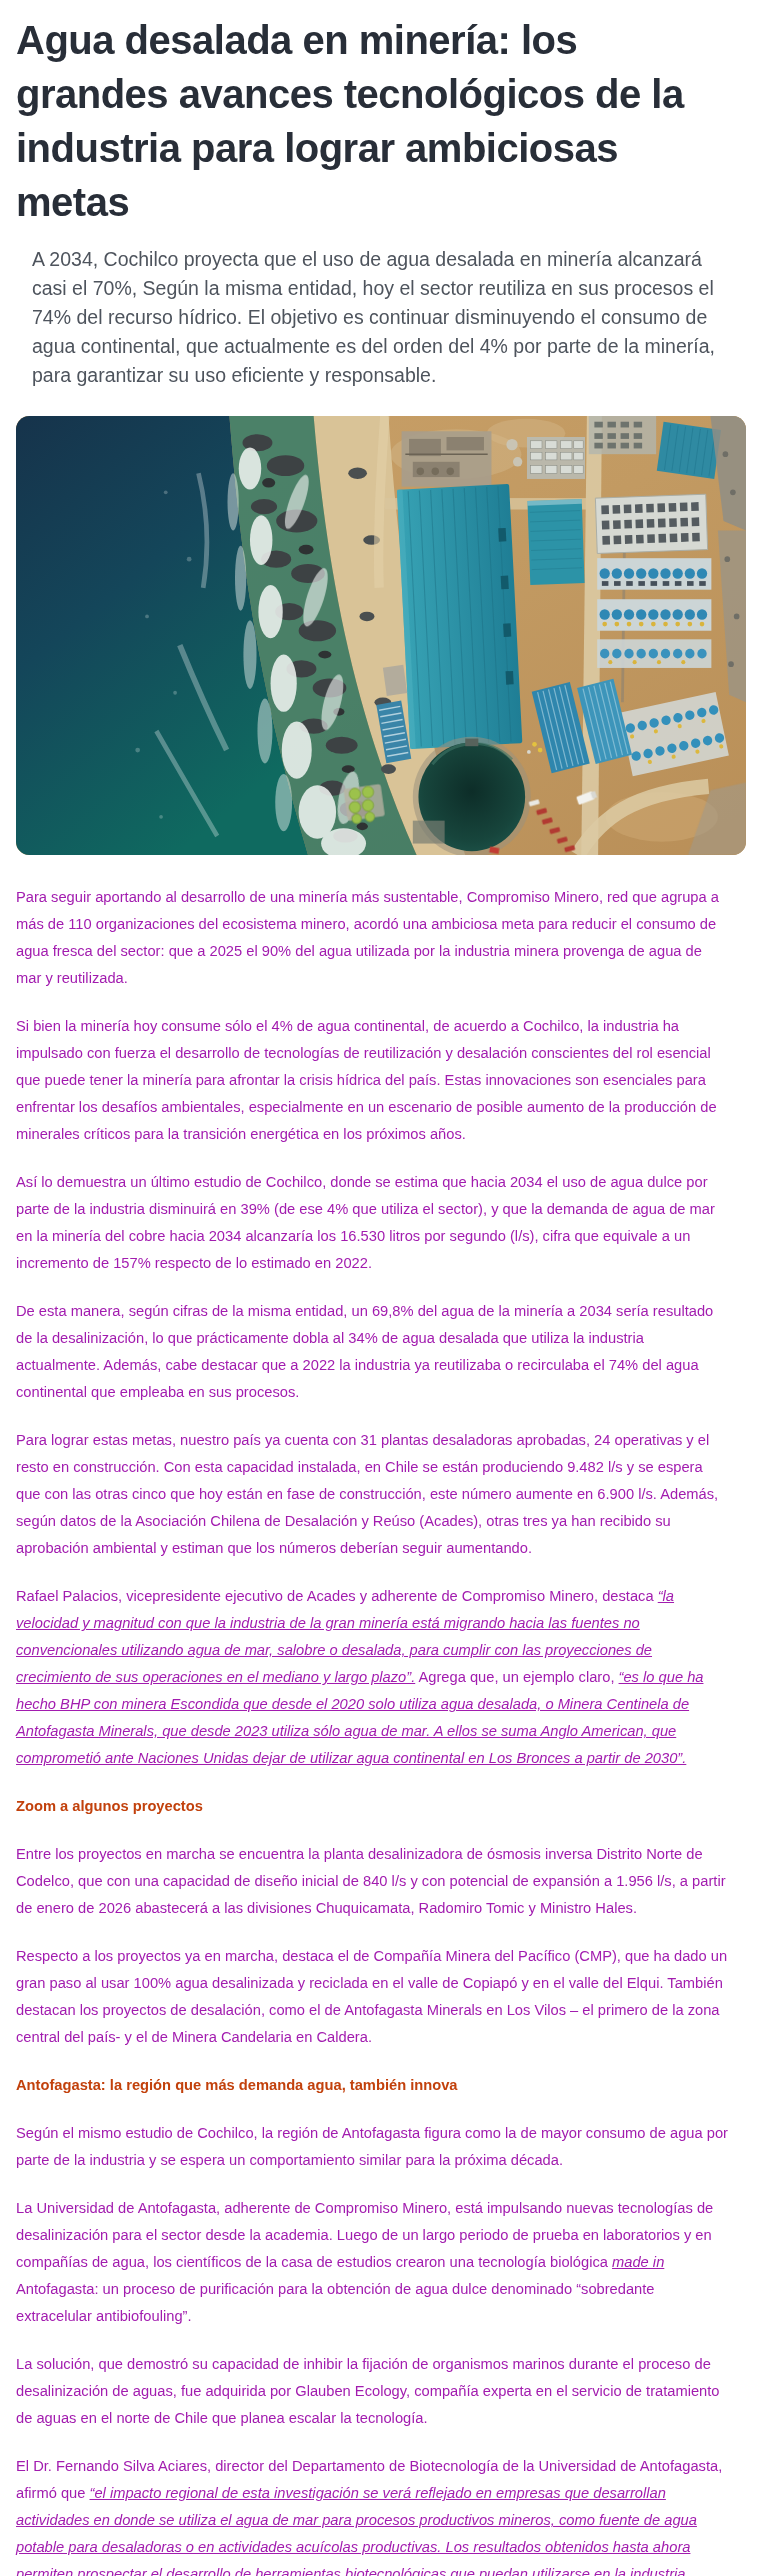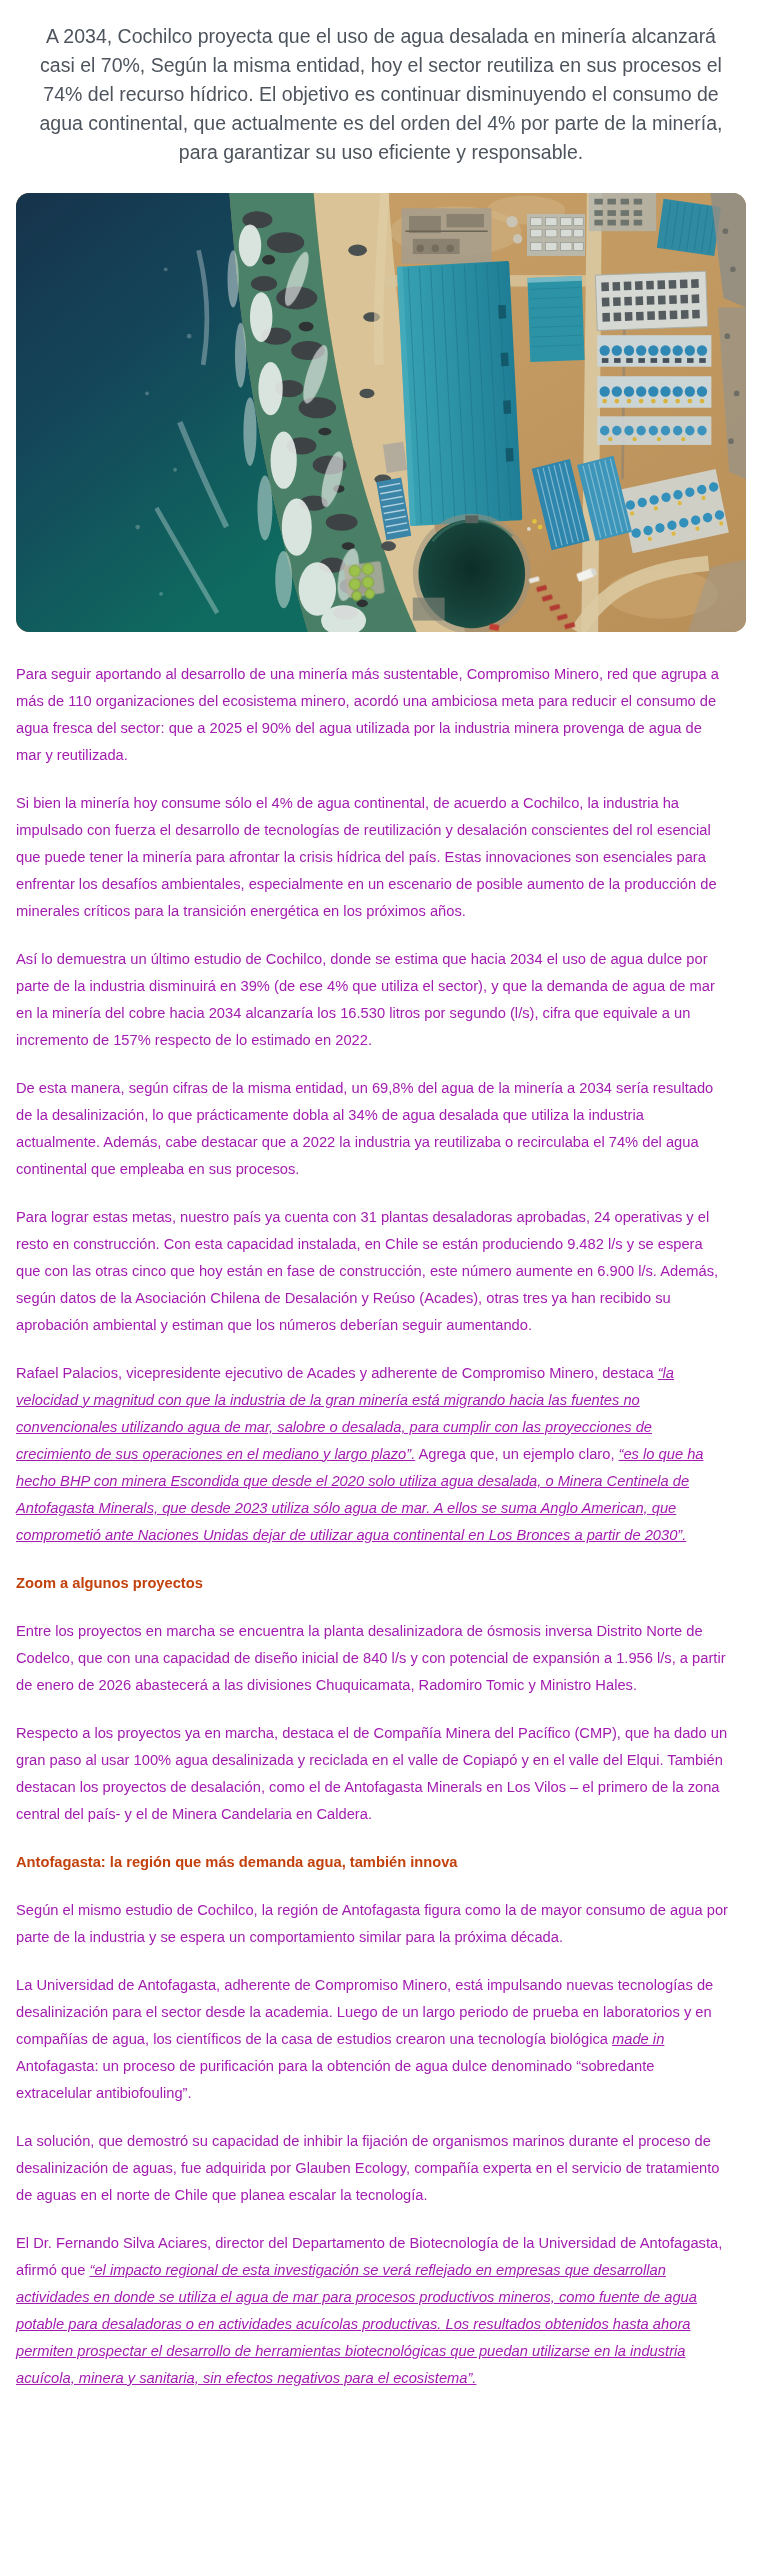--- a/index.html
+++ b/index.html
@@ -10,21 +10,21 @@
     border-right:1.9px solid #dedede;box-sizing:border-box;
   }
   .content{padding:5.7px 16px 19px 16px;}
   h1.article-title{
     margin:7.6px 0 15.3px 0;max-width:710px;
     font-size:40px;line-height:54px;font-weight:700;
     color:#282e38;letter-spacing:-0.5px;
   }
   p.lead{
     margin:16px;max-width:707px;
-    font-size:19.5px;line-height:29px;font-weight:400;color:#4e545d;text-align:center;
+    font-size:19.5px;line-height:29px;font-weight:400;color:#4e545d;
   }
   figure.hero{
     margin:26px 0 0 0;padding:0;width:730px;height:439px;
     border-radius:13.3px;overflow:hidden;background:#c49d66;
   }
   figure.hero svg{display:block;width:100%;height:100%;}
   .body-text{margin-top:7.6px;}
   .body-text p{
     margin:21px 0;max-width:713px;
     font-size:14.7px;line-height:27px;color:#a21caf;
@@ -35,20 +35,21 @@
     font-size:14.7px;line-height:27px;font-weight:700;color:#c2410c;
   }
   .body-text em{font-style:italic;text-decoration:underline;}
 </style>
 </head>
 <body>
 
 <div class="page">
   <div class="content">
 
+    <h1 class="article-title">Agua desalada en minería: los grandes avances tecnológicos de la industria para lograr ambiciosas metas</h1>
 
     <p class="lead">A 2034, Cochilco proyecta que el uso de agua desalada en minería alcanzará casi el 70%, Según la misma entidad, hoy el sector reutiliza en sus procesos el 74% del recurso hídrico. El objetivo es continuar disminuyendo el consumo de agua continental, que actualmente es del orden del 4% por parte de la minería, para garantizar su uso eficiente y responsable.</p>
 
     <figure class="hero">
       <svg viewBox="0 0 780 460" preserveAspectRatio="none">
         <defs>
           <linearGradient id="gOcean" x1="0" y1="0" x2="0.55" y2="1">
             <stop offset="0" stop-color="#16334b"></stop>
             <stop offset="0.45" stop-color="#14465a"></stop>
             <stop offset="1" stop-color="#0f6a60"></stop>

